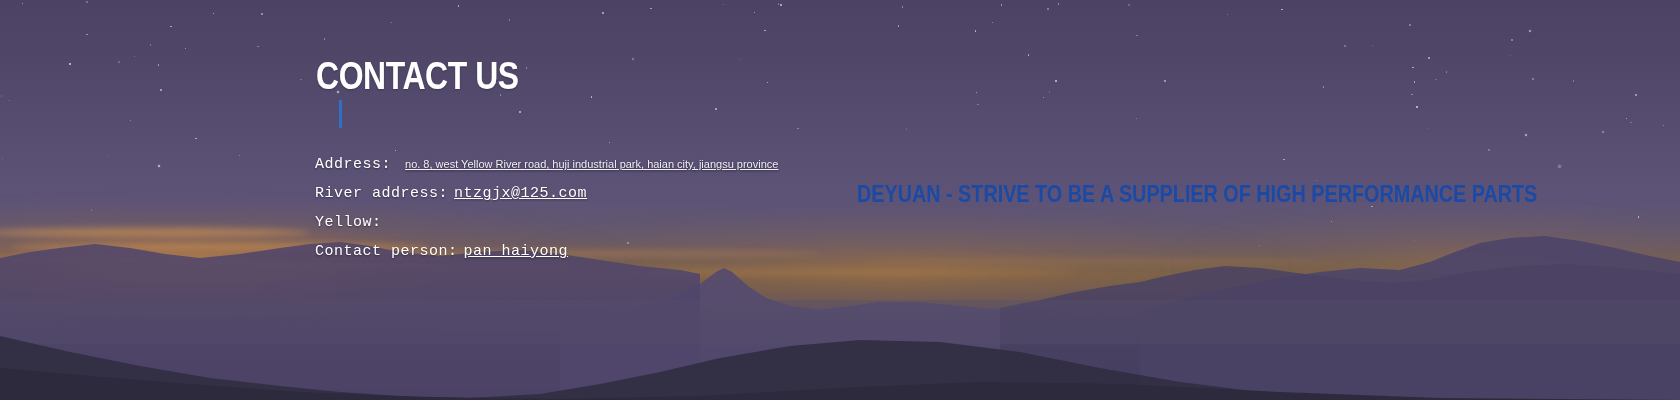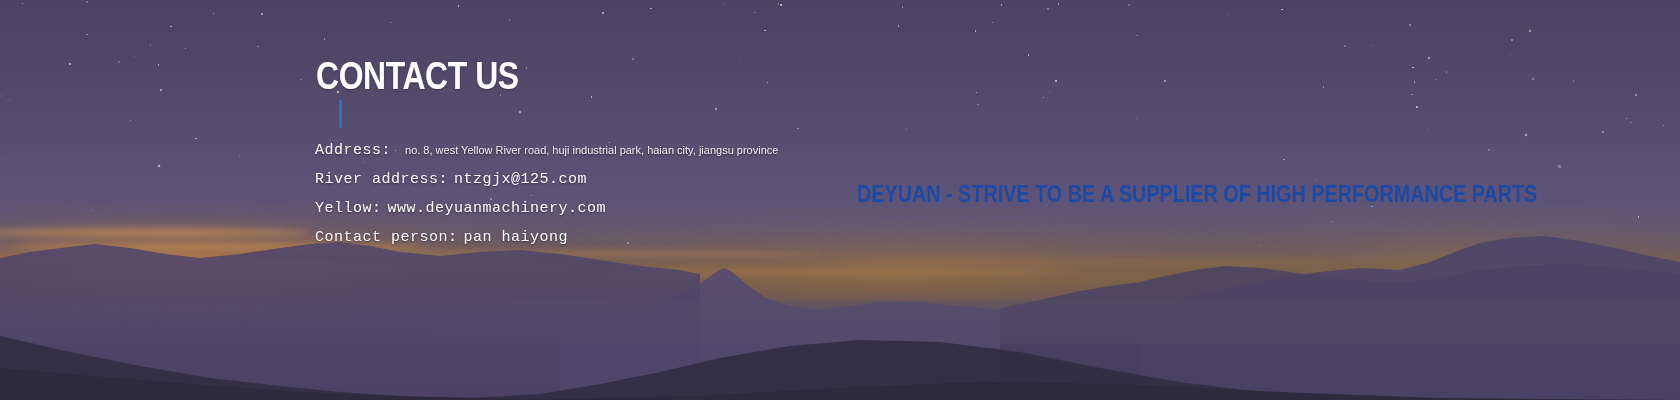--- a/index.html
+++ b/index.html
@@ -126,21 +126,21 @@
 
   .accent-bar {
     position:absolute;
     left:24px; top:100px;
     width:3px; height:28px;
     background:#2f6fc4;
   }
 
   .contact-list {
     position:absolute;
-    left:0px; top:142px;
+    left:0px; top:156px;
     width:780px;
   }
 
   .contact-row {
     display:flex;
     align-items:baseline;
     height:29px;
     white-space:nowrap;
   }
 
@@ -152,20 +152,21 @@
     text-shadow:0 1px 2px rgba(0,0,0,0.45);
   }
 
   .c-value {
     color:#ffffff;
     font-family:"Liberation Mono","DejaVu Sans Mono",monospace;
     font-size:15px;
     letter-spacing:0.5px;
     margin-left:6px;
     text-shadow:0 1px 2px rgba(0,0,0,0.45);
+    text-decoration:underline;
   }
 
   
   .c-value.small {
     font-family:"Liberation Sans",sans-serif;
     font-size:11px;
     letter-spacing:0;
     margin-left:14px;
     color:#f0eef5;
     text-shadow:0 1px 2px rgba(0,0,0,0.5);
@@ -352,21 +353,20 @@
         <div class="contact-row">
           <span class="c-label">Address:</span>
           <span class="c-value small">no. 8, west Yellow River road, huji industrial park, haian city, jiangsu province</span>
         </div>
         <div class="contact-row">
           <span class="c-label">River address:</span>
           <span class="c-value">ntzgjx@125.com</span>
         </div>
         <div class="contact-row">
           <span class="c-label">Yellow:</span>
-          <span class="c-value">www.deyuanmachinery.com</span>
         </div>
         <div class="contact-row">
           <span class="c-label">Contact person:</span>
           <span class="c-value">pan haiyong</span>
         </div>
       </div>
 
     <div class="slogan">DEYUAN - STRIVE TO BE A SUPPLIER OF HIGH PERFORMANCE PARTS</div>
   </div>
 </div>

